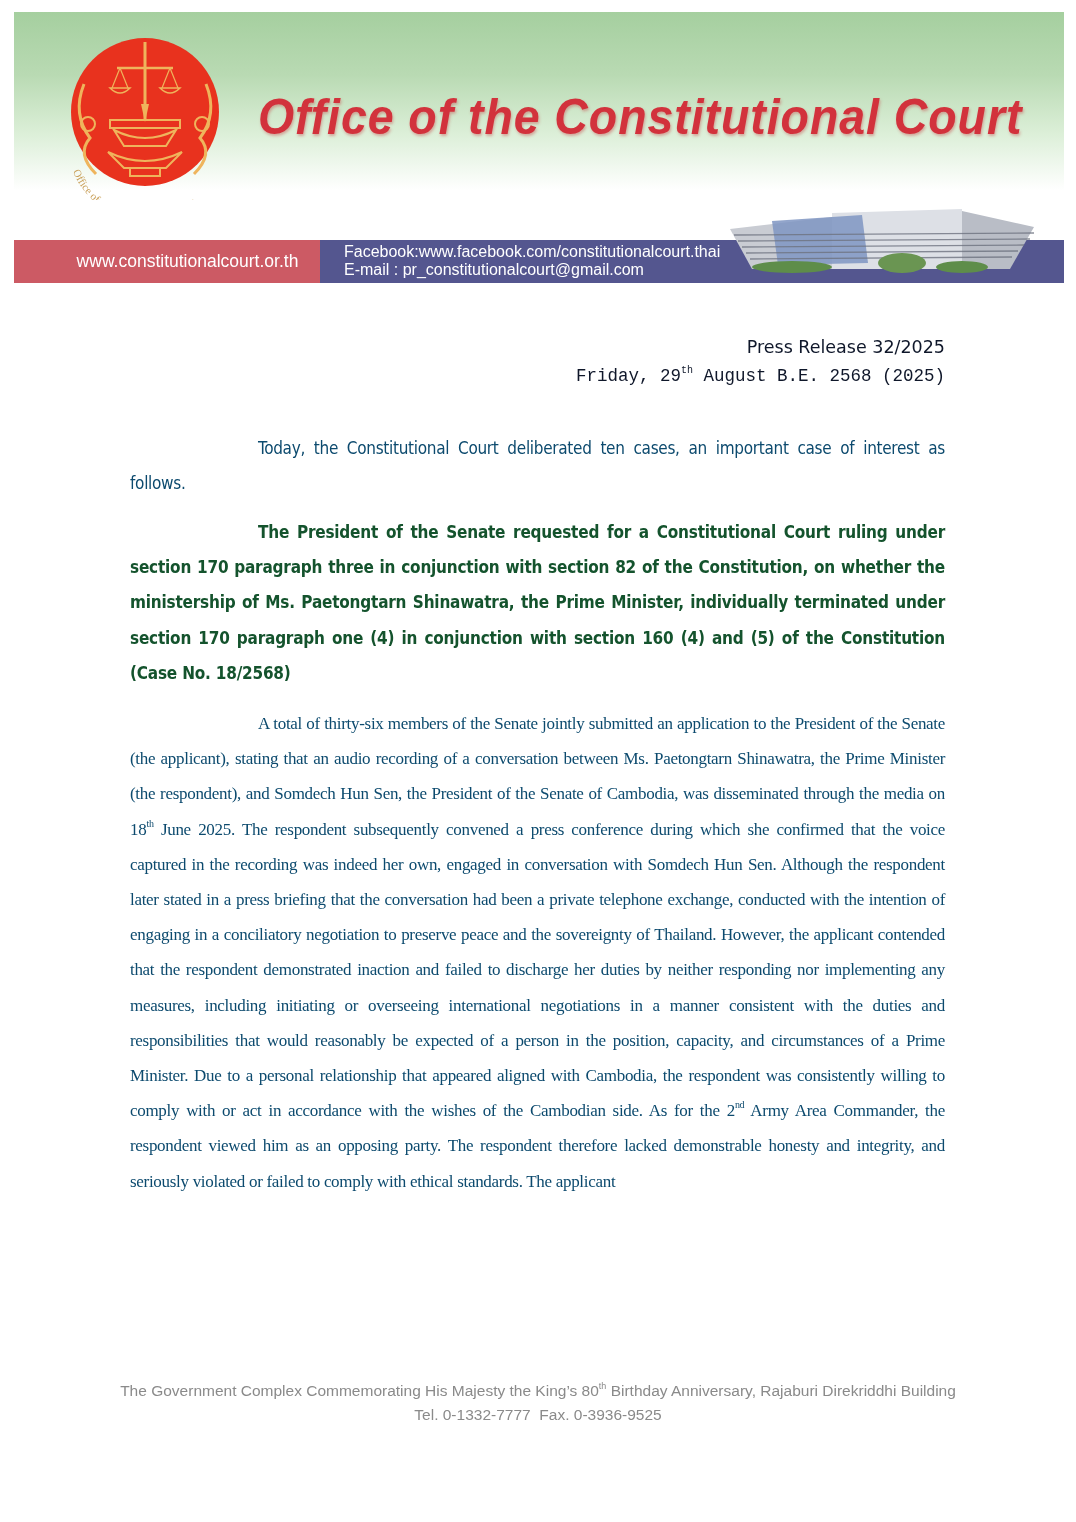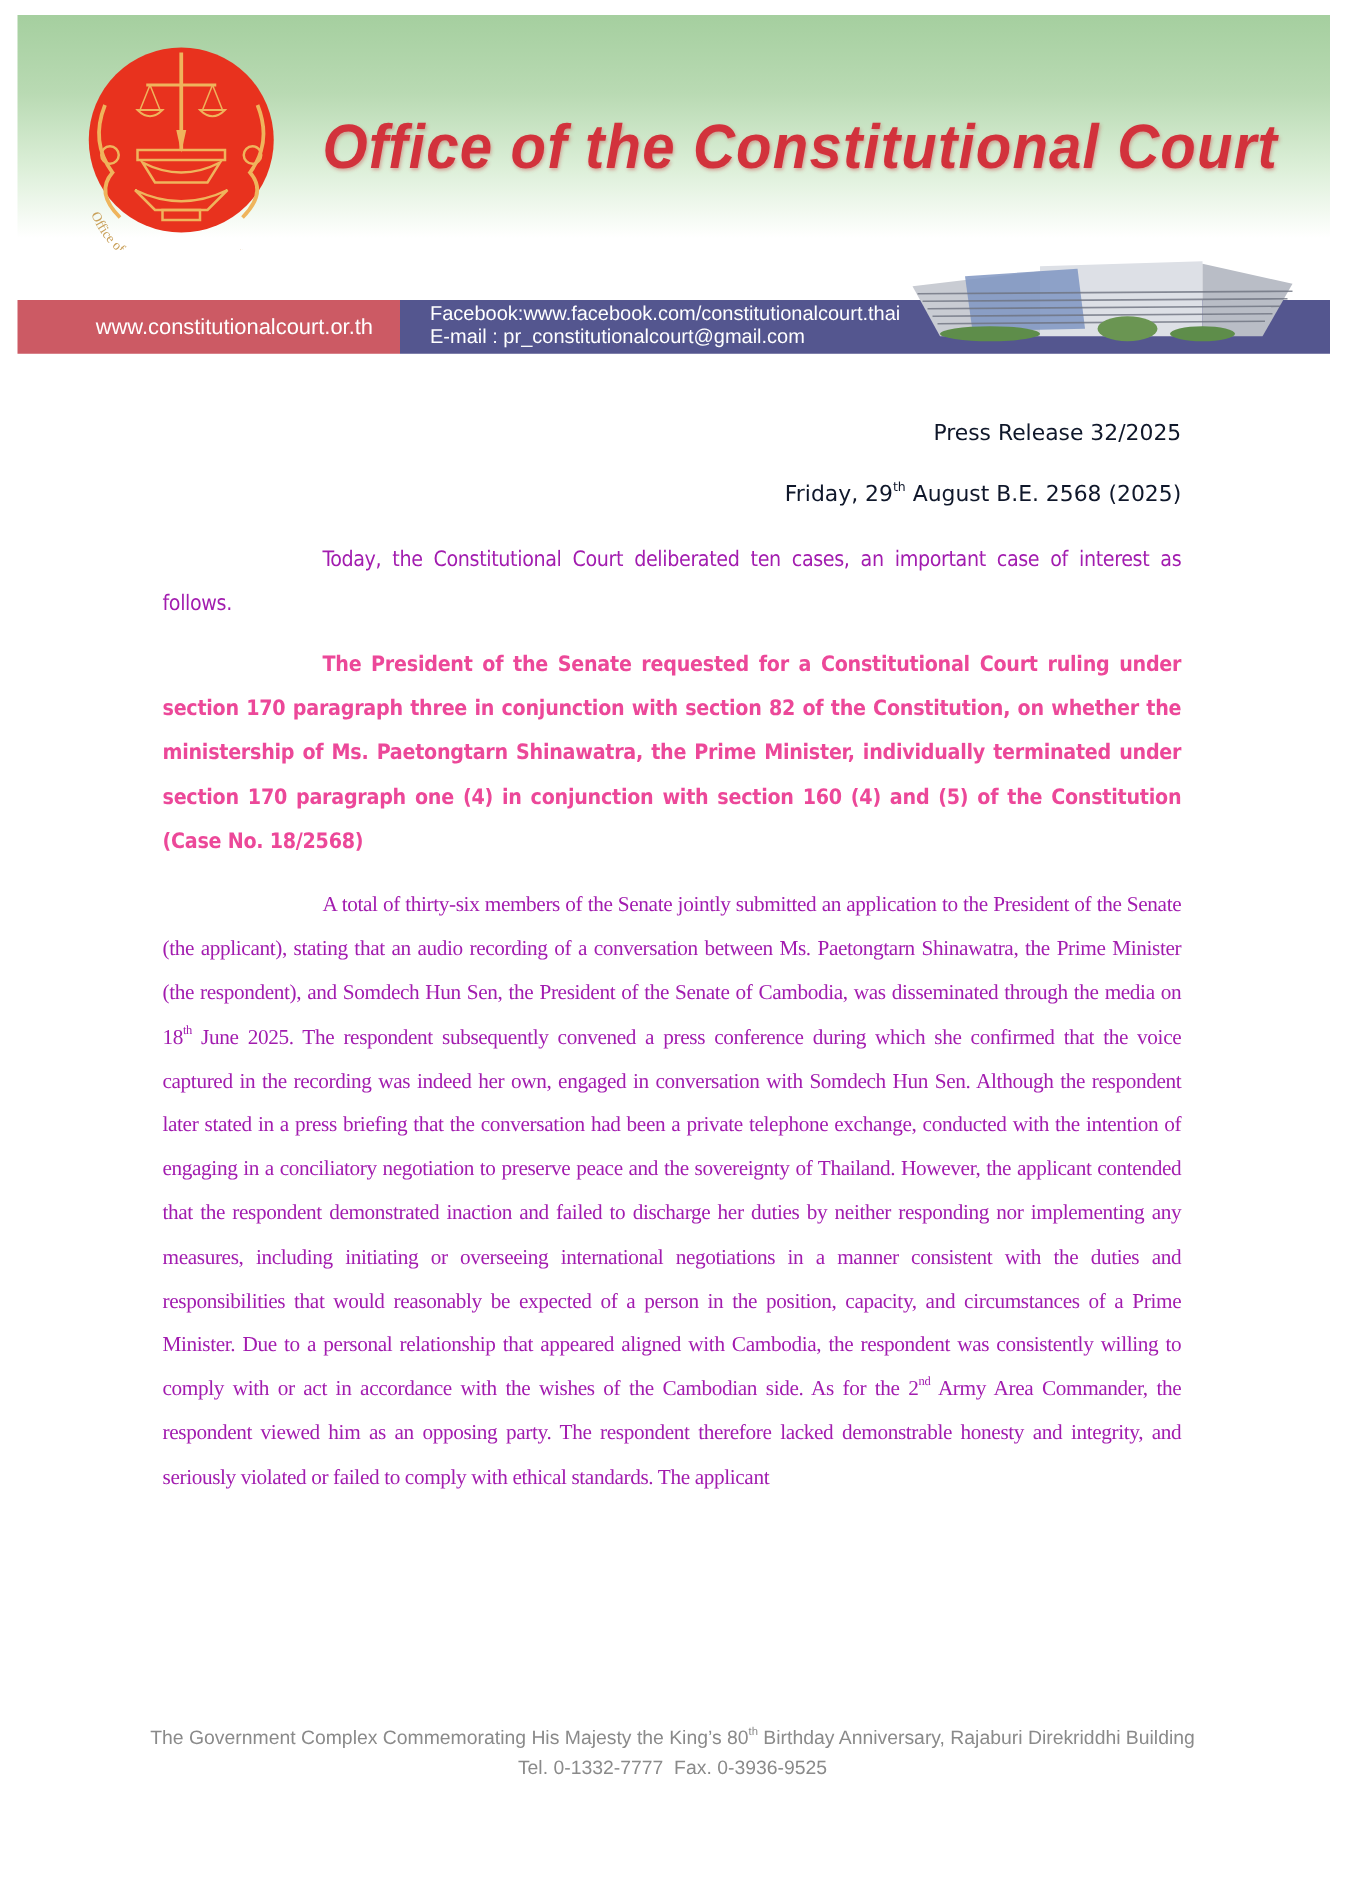--- a/index.html
+++ b/index.html
@@ -38,31 +38,31 @@
     }
     .building {
       position: absolute; left: 712px; top: 203px; width: 336px; height: 72px;
     }
 
     
     .doc-meta {
       position: absolute; right: 131px; text-align: right; font-size: 17.5px; color: #0f172a; white-space: nowrap;
     }
     .meta-release { top: 337px; }
-    .meta-date { top: 386px; }
+    .meta-date { top: 366px; font-family: Liberation Mono, monospace; }
     sup { font-size: 10px; vertical-align: 8px; line-height: 0; }
 
     .body-text {
       position: absolute; left: 130px; width: 815px;
       font-family: "DejaVu Sans", sans-serif; font-size: 17px; line-height: 35.2px;
-      text-align: justify; color: #a21caf; letter-spacing: -0.3px;
+      text-align: justify; color: #0c4a6e; letter-spacing: -0.3px;
       font-stretch: condensed;
     }
     .para-light { font-weight: normal; }
-    .para-bold { font-weight: bold; color: #ec4899; letter-spacing: -0.2px; }
+    .para-bold { font-weight: bold; color: #14532d; letter-spacing: -0.2px; }
     .indent { text-indent: 128px; }
     .p1 { top: 431px; }
     .p2 { top: 515px; }
     .p3 { top: 706px; font-family: Liberation Serif, serif; }
 
     
     .footer {
       position: absolute; left: 0; top: 1379px; width: 1076px; text-align: center;
       font-family: "Liberation Sans", sans-serif; font-size: 15.5px; line-height: 23.5px; color: #8a8a8a;
     }

